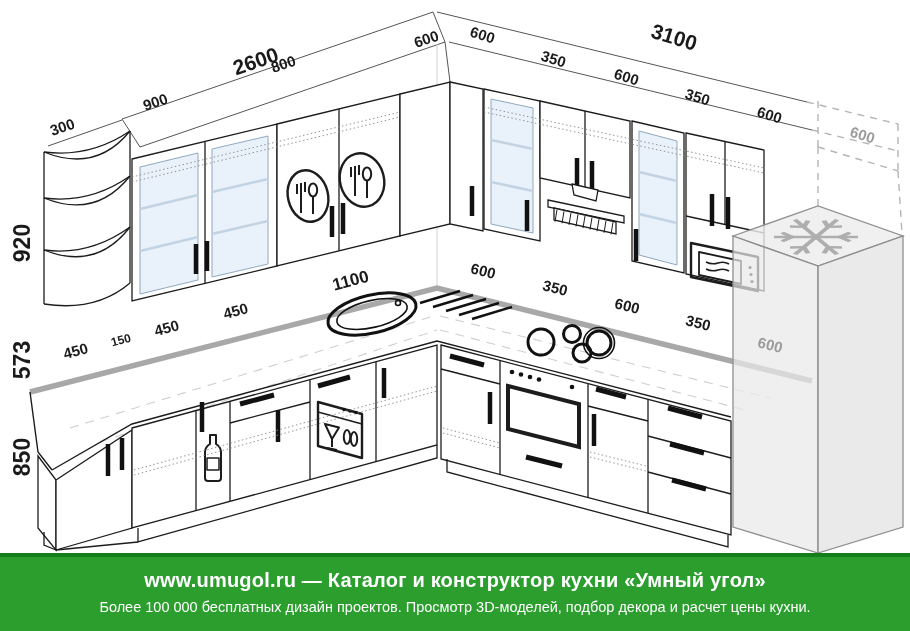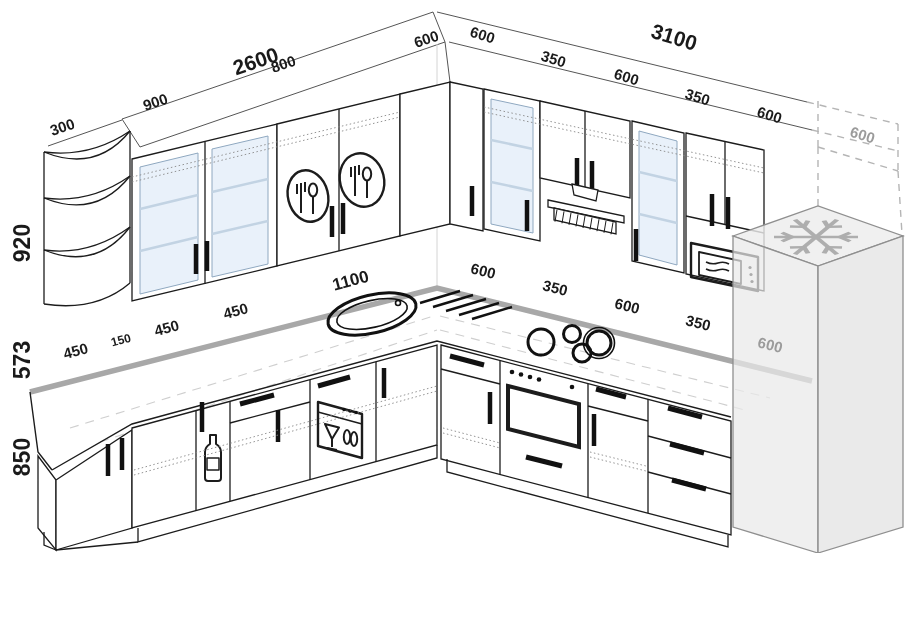--- a/index.html
+++ b/index.html
@@ -350,13 +350,17 @@
     <text transform="translate(352,286) rotate(-15)" font-size="17">1100</text>
 
     <text transform="translate(482,276) rotate(14)" font-size="15">600</text>
     <text transform="translate(554,293) rotate(14)" font-size="15">350</text>
     <text transform="translate(626,311) rotate(14)" font-size="15">600</text>
     <text transform="translate(697,328) rotate(14)" font-size="15">350</text>
     <text transform="translate(769,350) rotate(14)" font-size="15" class="gray">600</text>
   </g>
 </svg>
 
+<div class="footer">
+  <div class="l1">www.umugol.ru — Каталог и конструктор кухни «Умный угол»</div>
+  <div class="l2">Более 100 000 бесплатных дизайн проектов. Просмотр 3D-моделей, подбор декора и расчет цены кухни.</div>
 </div>
+</div>
 
 </body></html>

